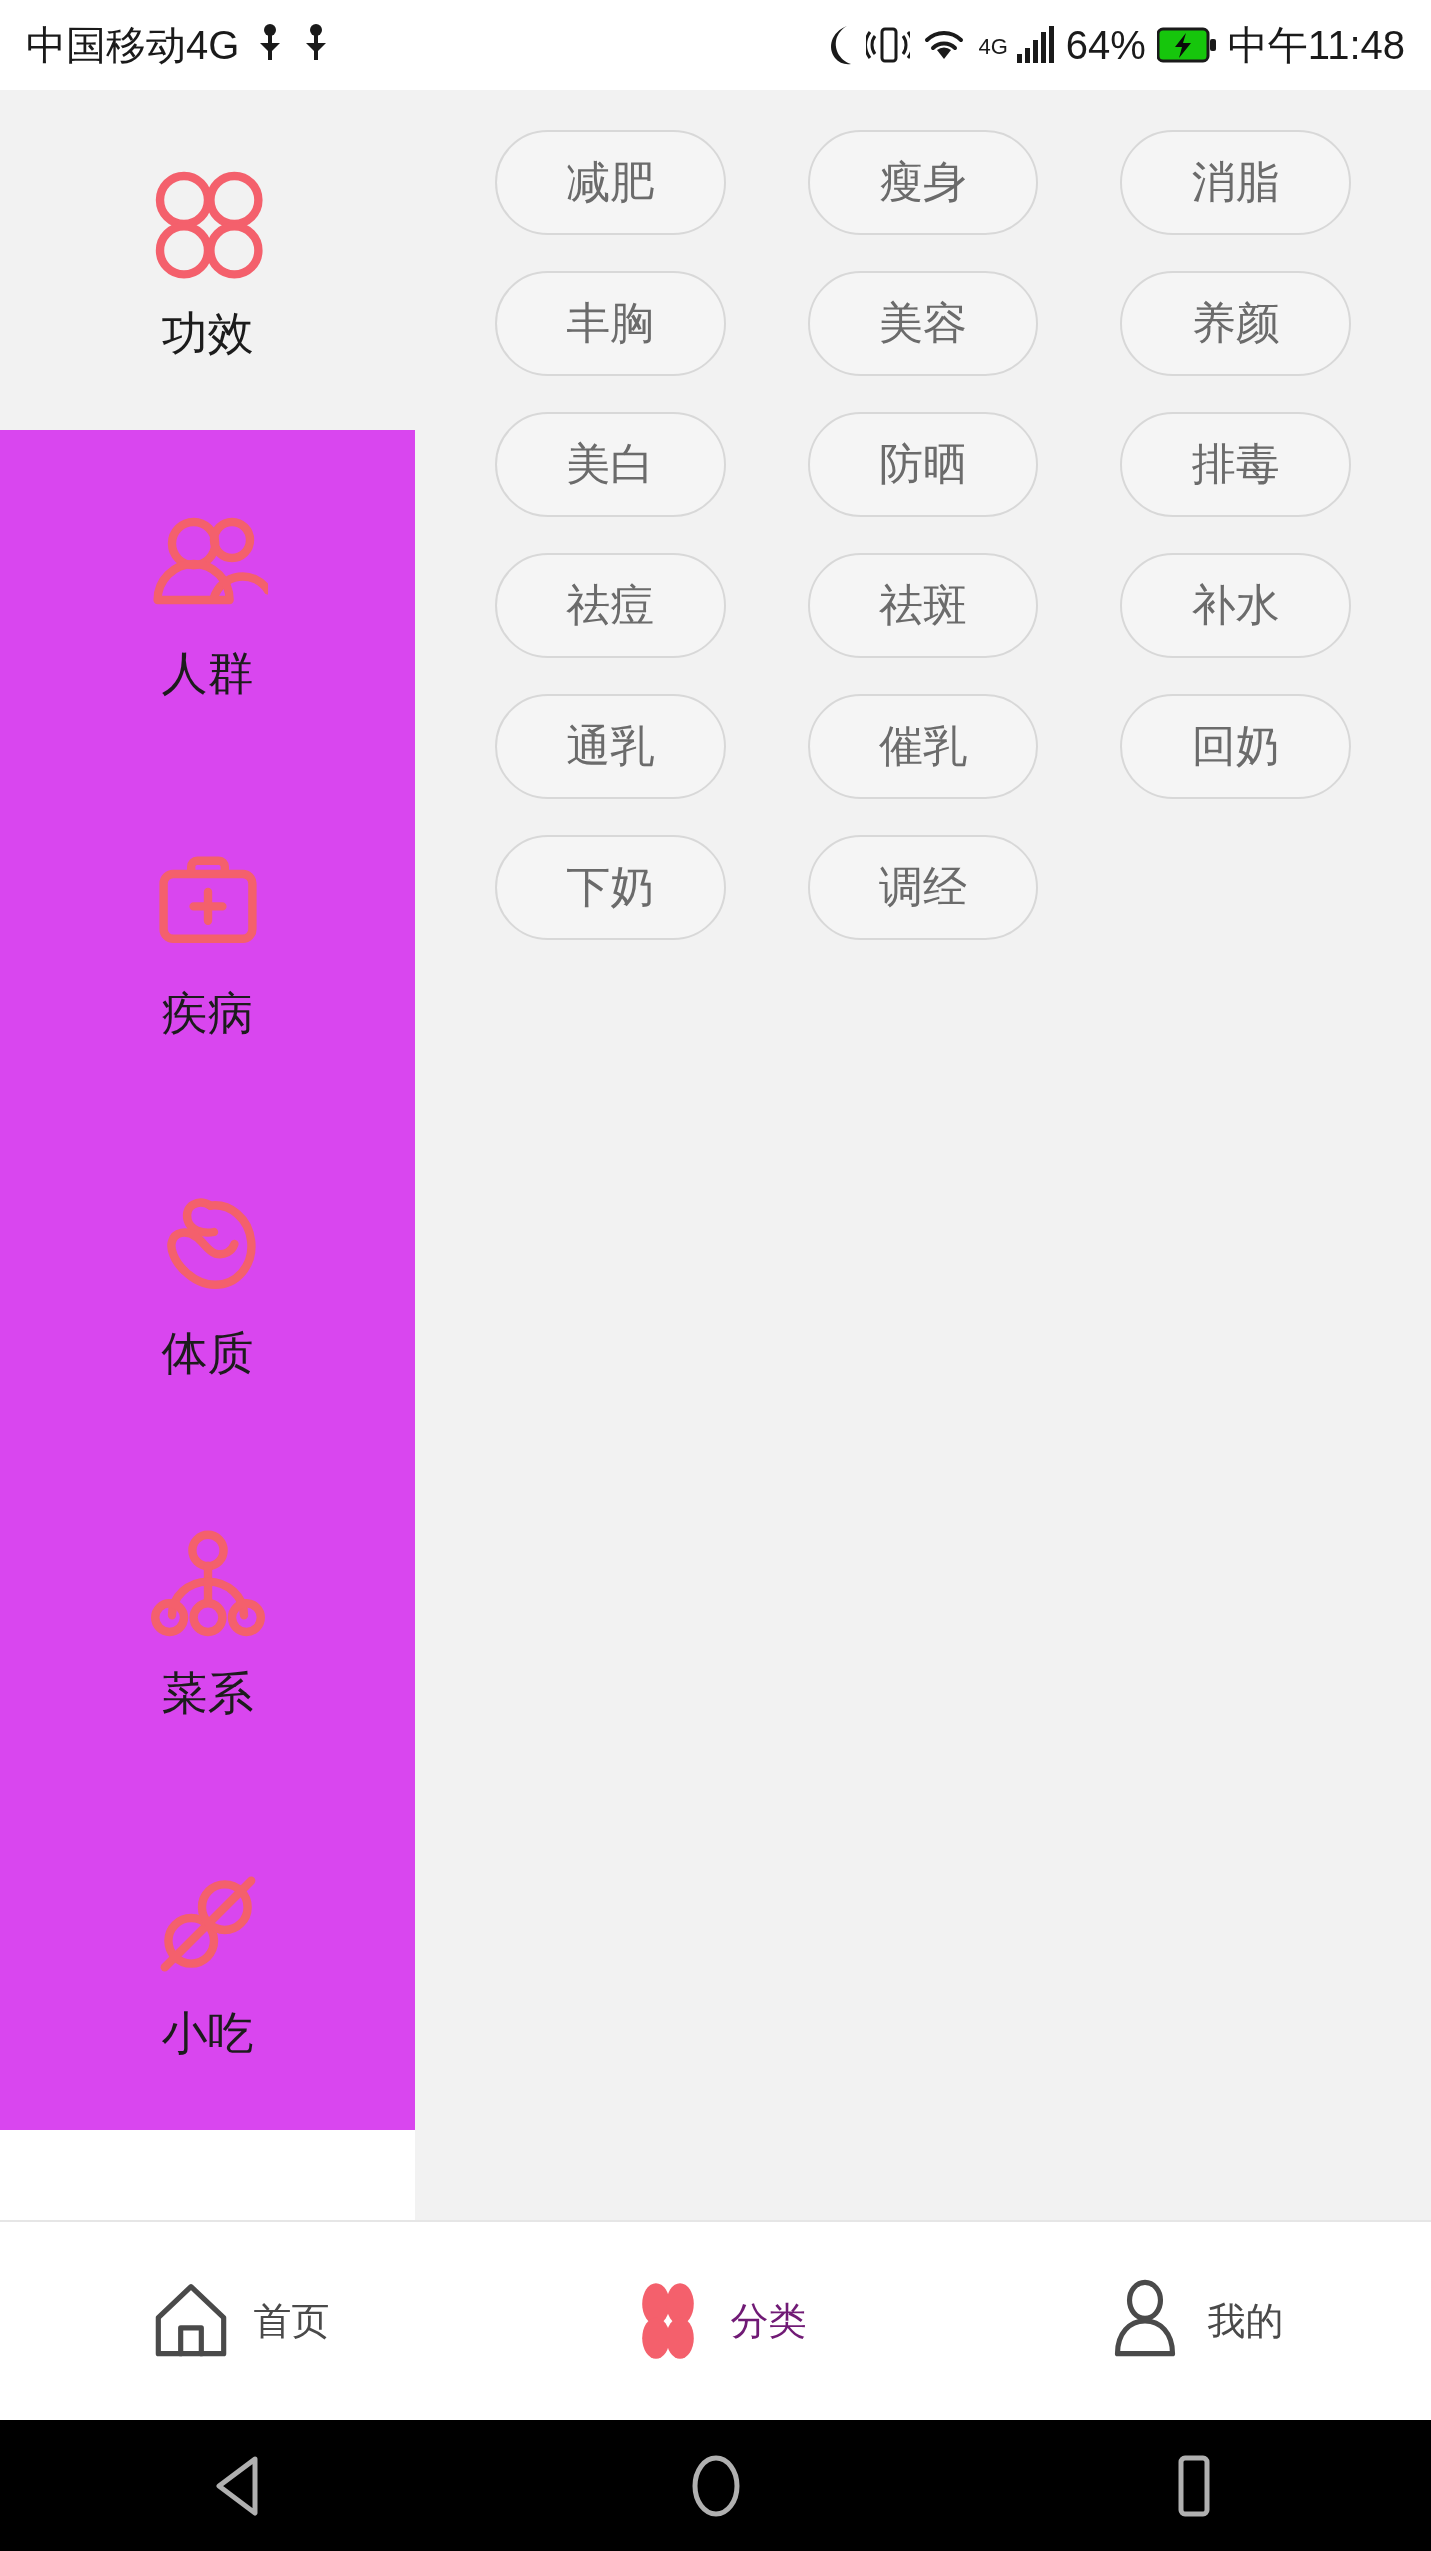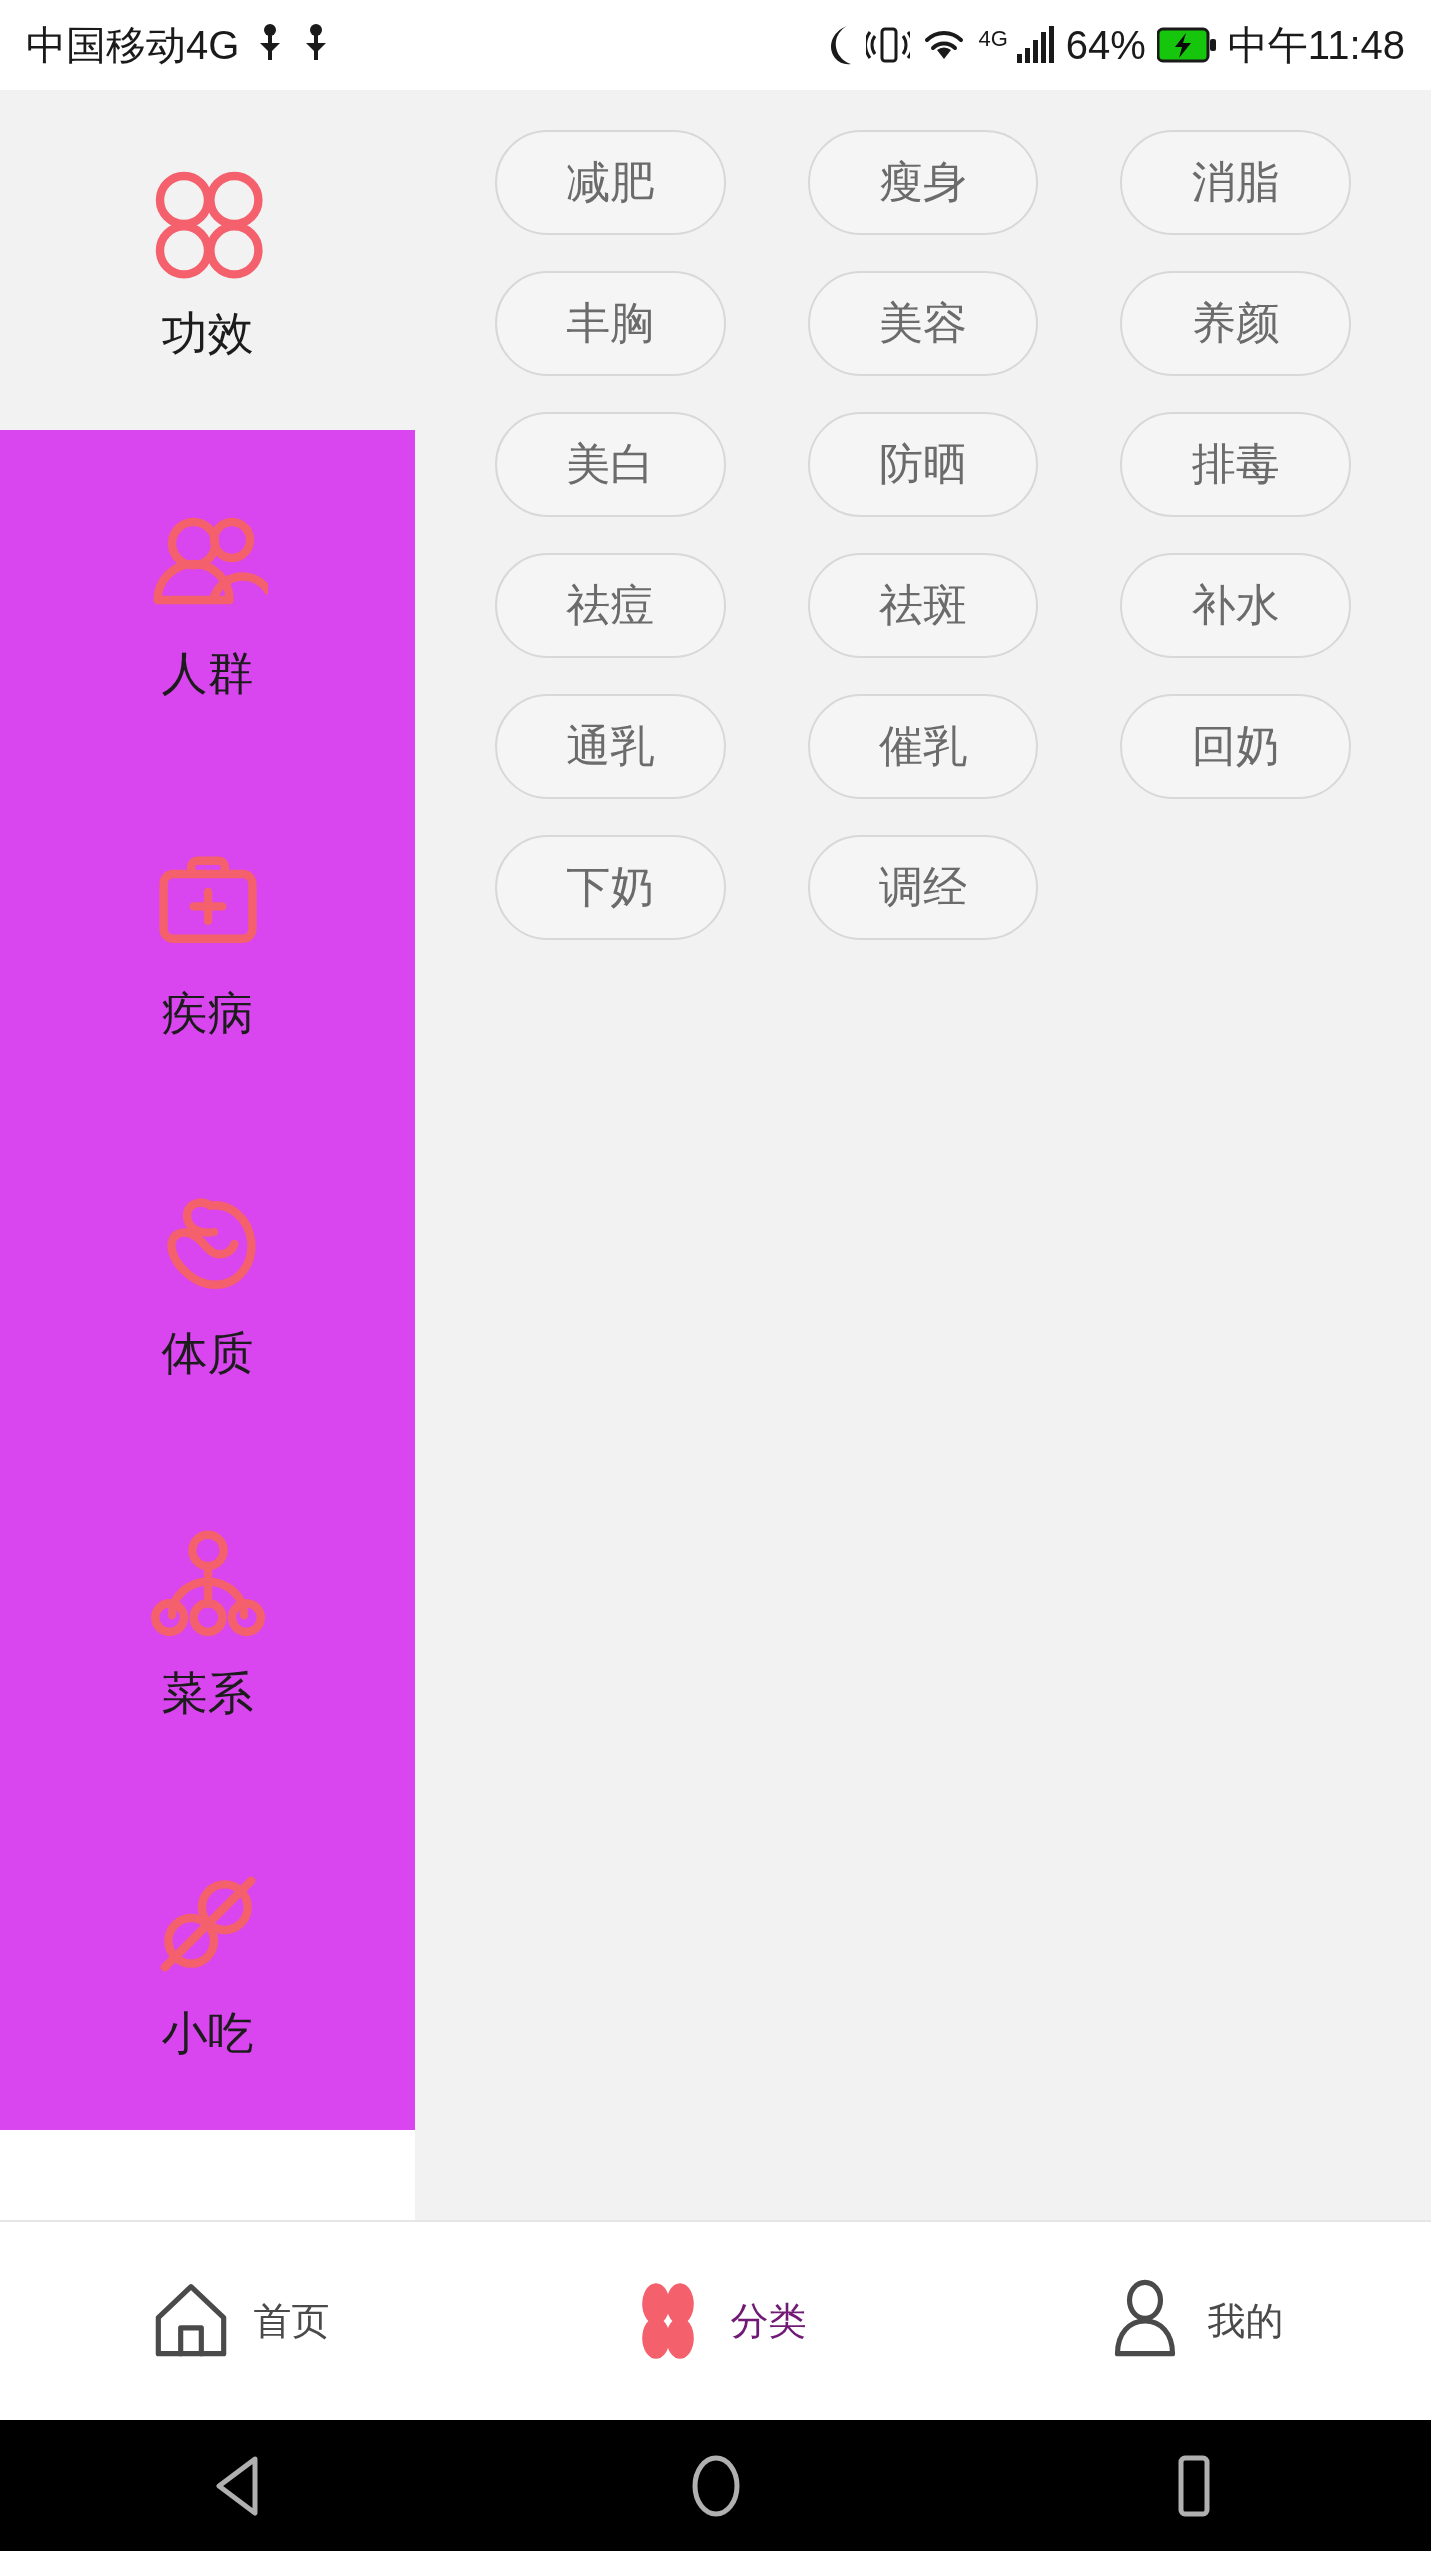--- a/index.html
+++ b/index.html
@@ -15,21 +15,21 @@
     height:90px; flex:0 0 90px; background:#ffffff;
     display:flex; align-items:center; justify-content:space-between;
     padding:0 26px; color:#1a1a1a;
   }
   .sb-left { display:flex; align-items:center; gap:16px; }
   .sb-right { display:flex; align-items:center; gap:11px; }
   .sb-carrier { font-size:40px; letter-spacing:0px; white-space:nowrap; }
   .sb-time { font-size:40px; white-space:nowrap; }
   .sb-pct { font-size:40px; }
   .sb-ico { display:inline-flex; align-items:center; }
-  .sb-4g { font-size:22px; align-self:flex-start; margin-top:8px; margin-right:-4px;}
+  .sb-4g { font-size:22px; align-self:flex-start; margin-top:16px; margin-right:-4px;}
 
   
   .content-wrap { flex:1 1 auto; display:flex; min-height:0; background:#f2f2f2; }
 
   
   .sidebar {
     width:415px; flex:0 0 415px; background:#ffffff;
     display:flex; flex-direction:column; overflow:hidden;
   }
   .side-item {

